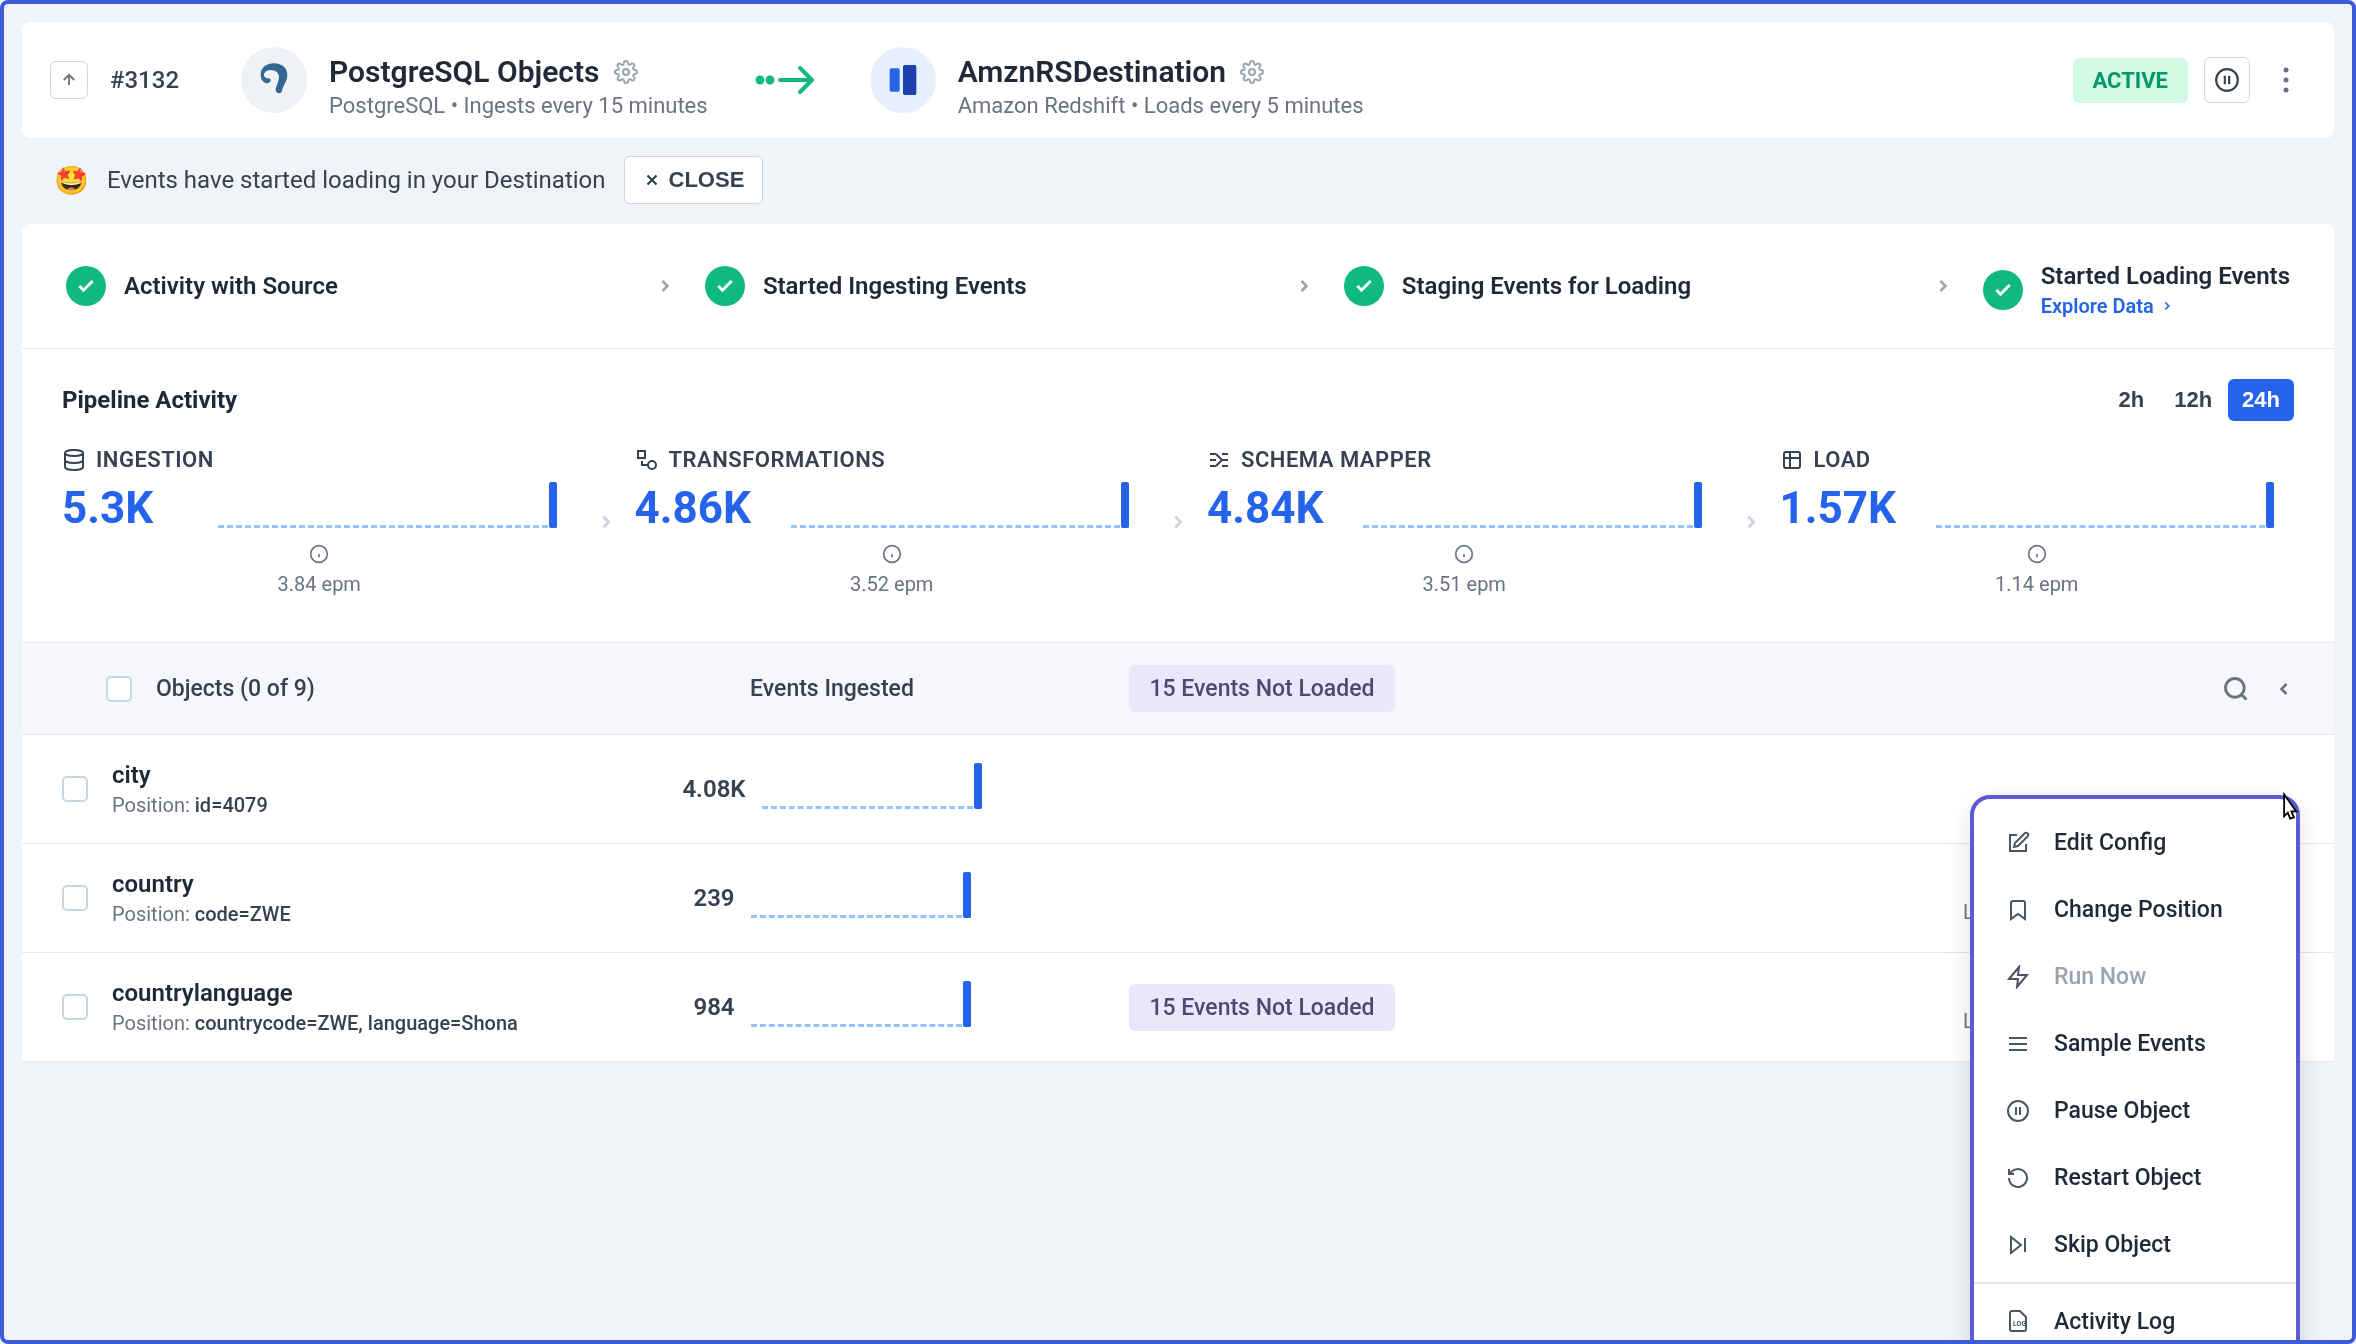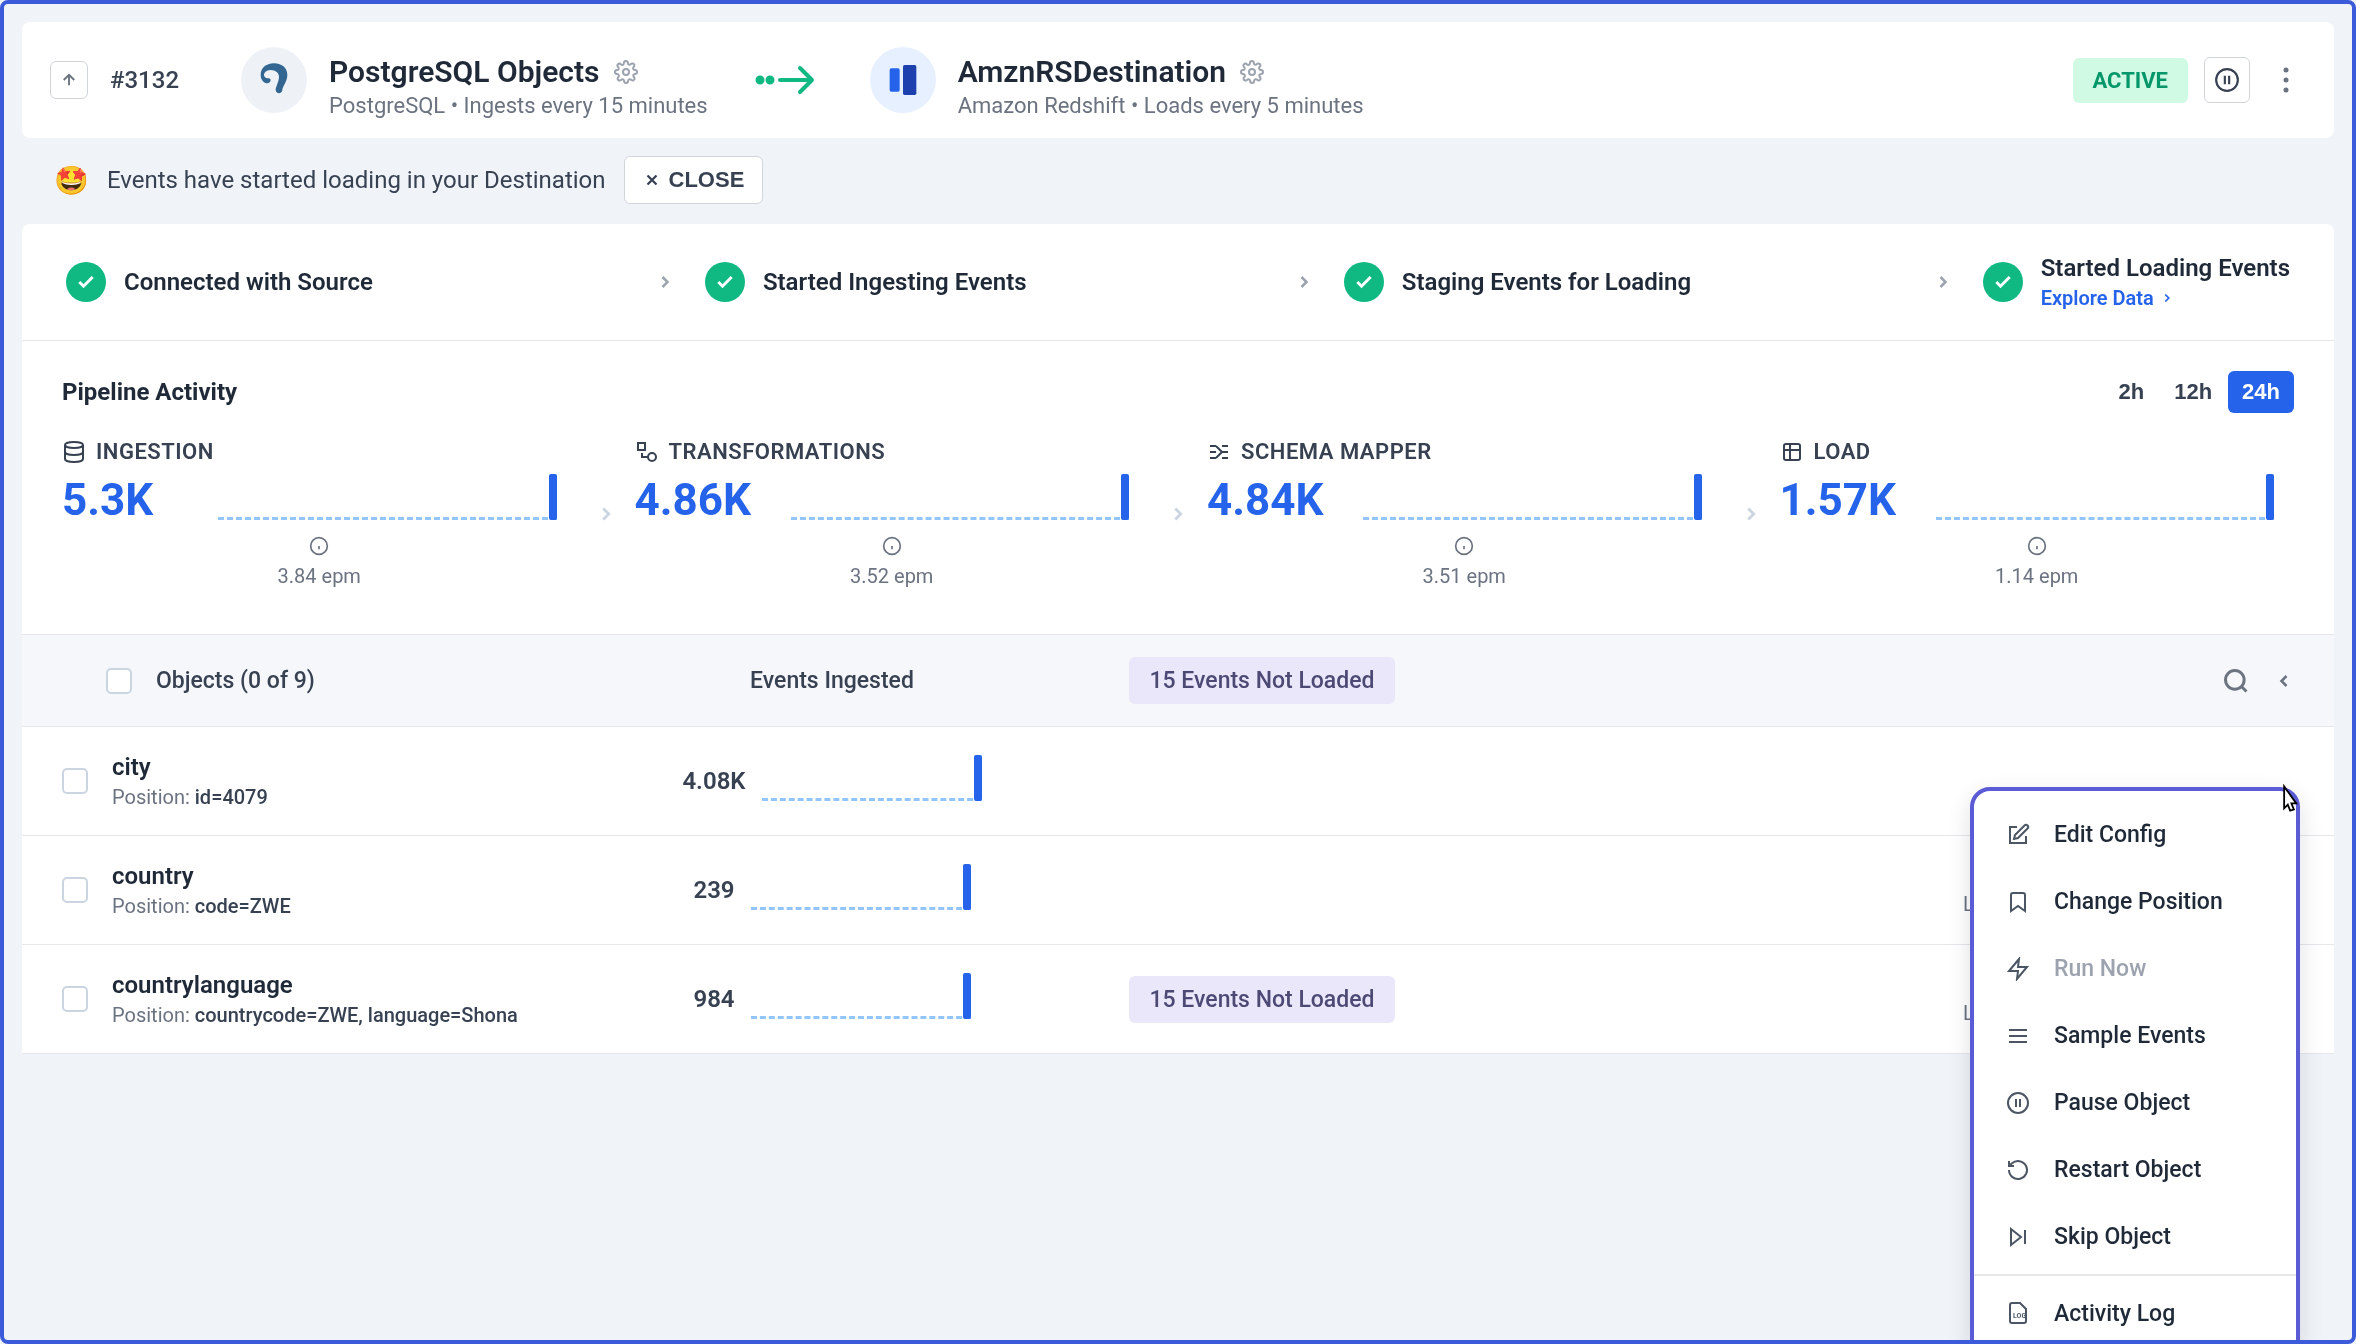--- a/index.html
+++ b/index.html
@@ -202,21 +202,21 @@
   </button>
 </div>
 
 <div class="stages">
   <div class="stage">
     <span class="stage-check">
         <svg width="20" height="20" viewBox="0 0 24 24" fill="none" stroke="#fff" stroke-width="3.5">
           <path d="M20 6 9 17l-5-5"></path>
         </svg>
       </span>
-    <span class="stage-label">Connected with Source</span>
+    <span class="stage-label">Activity with Source</span>
   </div>
   <span class="stage-chev">
       <svg width="20" height="28" viewBox="0 0 24 24" fill="none" stroke="currentColor" stroke-width="3">
         <path d="m9 18 6-6-6-6"></path>
       </svg>
     </span>
   <div class="stage">
     <span class="stage-check">
         <svg width="20" height="20" viewBox="0 0 24 24" fill="none" stroke="#fff" stroke-width="3.5">
           <path d="M20 6 9 17l-5-5"></path>
@@ -235,21 +235,21 @@
           <path d="M20 6 9 17l-5-5"></path>
         </svg>
       </span>
     <span class="stage-label">Staging Events for Loading</span>
   </div>
   <span class="stage-chev">
       <svg width="20" height="28" viewBox="0 0 24 24" fill="none" stroke="currentColor" stroke-width="3">
         <path d="m9 18 6-6-6-6"></path>
       </svg>
     </span>
-  <div class="stage" style="flex:0 0 auto;">
+  <div class="stage" style="flex:0 0 auto;margin-top:8px;">
     <span class="stage-check">
         <svg width="20" height="20" viewBox="0 0 24 24" fill="none" stroke="#fff" stroke-width="3.5">
           <path d="M20 6 9 17l-5-5"></path>
         </svg>
       </span>
     <div class="stage-last">
       <span class="stage-label">Started Loading Events</span>
       <a class="explore-link">
         <span>Explore Data</span>
         <svg width="14" height="14" viewBox="0 0 24 24" fill="none" stroke="currentColor" stroke-width="3">

